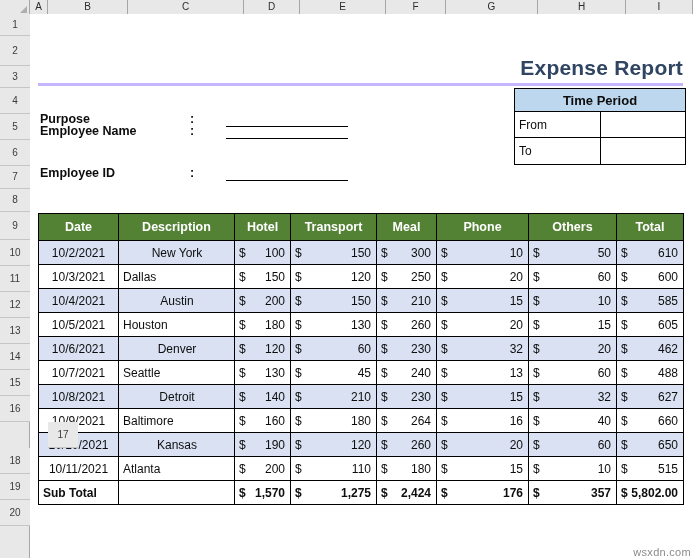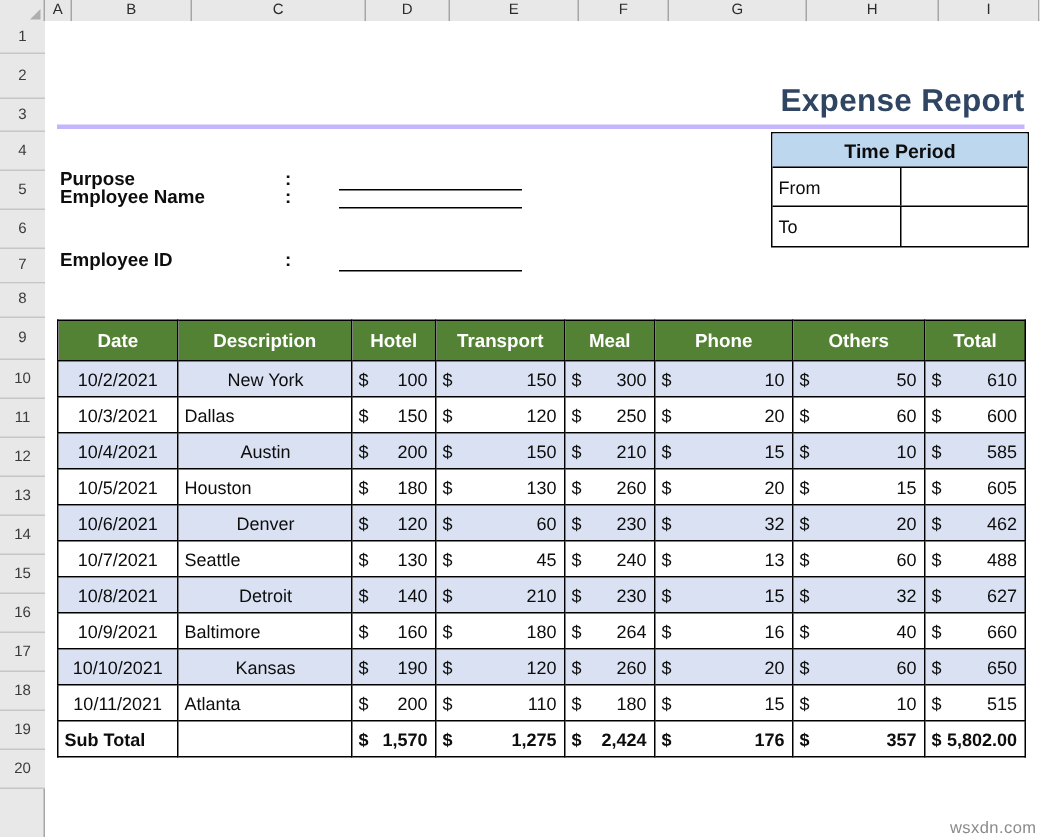--- a/index.html
+++ b/index.html
@@ -240,21 +240,21 @@
         <div class="row-head" style="height: 23px;">7</div>
         <div class="row-head" style="height: 23px;">8</div>
         <div class="row-head" style="height: 28px;">9</div>
         <div class="row-head" style="height: 26px;">10</div>
         <div class="row-head" style="height: 26px;">11</div>
         <div class="row-head" style="height: 26px;">12</div>
         <div class="row-head" style="height: 26px;">13</div>
         <div class="row-head" style="height: 26px;">14</div>
         <div class="row-head" style="height: 26px;">15</div>
         <div class="row-head" style="height: 26px;">16</div>
-        <div class="row-head" style="height: 26px;">17</div>
+        <div class="row-head" style="height: 26px; margin-left: 48px;">17</div>
         <div class="row-head" style="height: 26px;">18</div>
         <div class="row-head" style="height: 26px;">19</div>
         <div class="row-head" style="height: 26px;">20</div>
       </div>
   </div>
 
   <div id="canvas">
 
     <div class="title-band">
       <span class="title-text">Expense Report</span>

